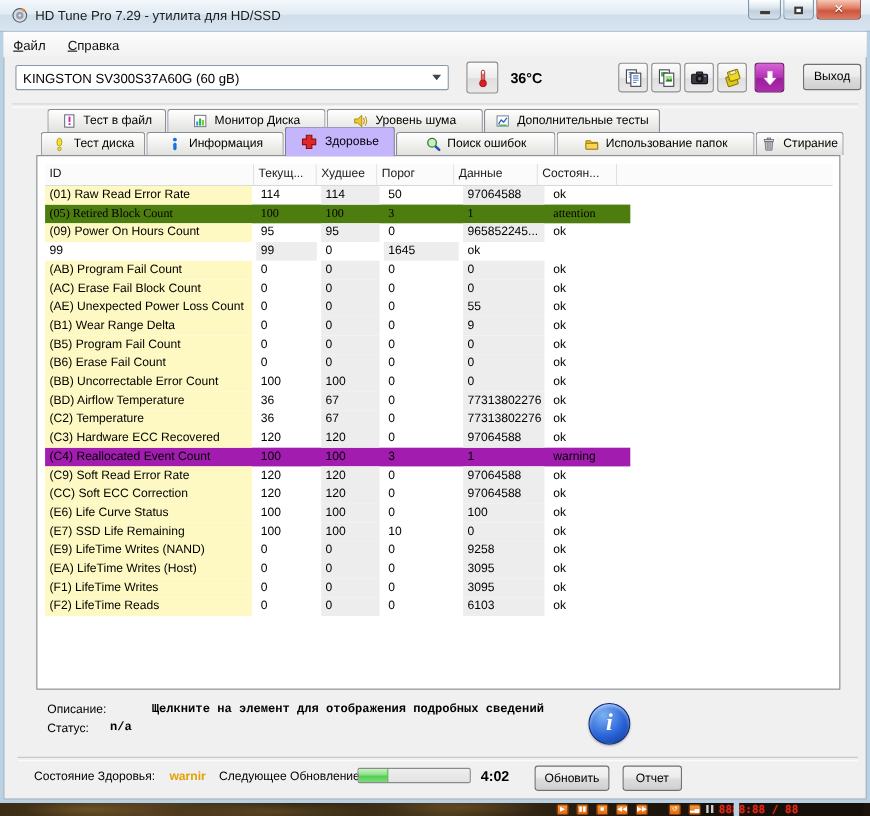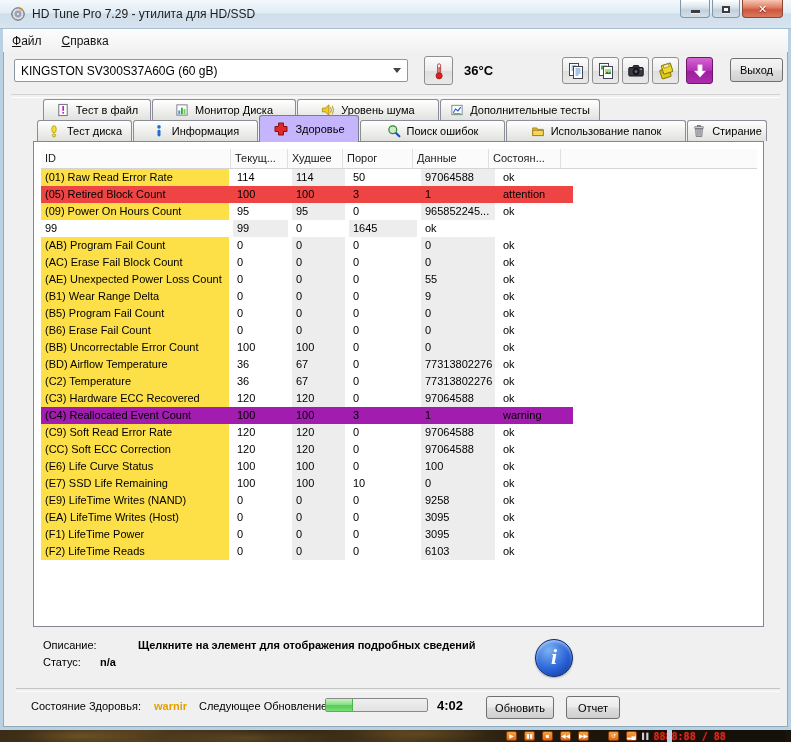--- a/index.html
+++ b/index.html
@@ -146,32 +146,32 @@
     display:grid;grid-template-columns:190px 57px 55px 70px 76px 72px 1fr;height:19px;
   }
   .th{
     font-size:11px;color:#1a1a1a;line-height:18px;padding-left:4px;
     border-right:1px solid #e0e0e0;background:#fbfbfb;overflow:hidden;white-space:nowrap;
   }
   .th.last{border-right:none;}
   .tbody{margin-left:7px;width:532px;}
   .trow{display:grid;grid-template-columns:188px 55px 53px 68px 74px 70px;column-gap:4px;height:17px;}
   .cell{font-size:11px;color:#000;line-height:17px;padding-left:4px;white-space:nowrap;overflow:hidden;}
-  .c-id{background:#fde047;}
+  .c-id{background:#fef9c3;}
   .c-worst,.c-data{background:#ededed;}
-  .hl-cyan{background:#ef4444;}
+  .hl-cyan{background:#4d7c0f;font-family:Liberation Serif, serif;}
   .hl-yellow{background:#a21caf;}
   .hl-cyan .cell,.hl-yellow .cell{background:transparent;}
 
   
   .details{position:absolute;left:40px;top:636px;font-size:11px;color:#000;}
   .drow{display:flex;height:17px;align-items:center;}
   .dlabel{width:95px;}
   .dlabel.status{width:57px;}
-  .dvalue{font-weight:bold;}
+  .dvalue{font-weight:bold;font-family:Liberation Mono, monospace;}
   .info-badge{
     position:absolute;left:532px;top:639px;width:36px;height:36px;border-radius:50%;
     background:radial-gradient(circle at 35% 28%, #7cb2f2, #2a64d8 55%, #0c2f8e);
     border:1px solid #0a2a72;box-shadow:inset 0 2px 3px rgba(255,255,255,.5), 0 1px 2px rgba(0,0,0,.3);
     color:#fff;font-family:"Liberation Serif","DejaVu Serif",serif;font-style:italic;
     font-weight:bold;font-size:22px;text-align:center;line-height:34px;
   }
   .divider{position:absolute;left:13px;top:688px;width:764px;height:2px;
     border-top:1px solid #c4c4c4;border-bottom:1px solid #fcfcfc;}
 
@@ -569,21 +569,21 @@
   </div>
         <div class="trow">
     <div class="cell c-id">(EA) LifeTime Writes (Host)</div>
     <div class="cell c-cur">0</div>
     <div class="cell c-worst">0</div>
     <div class="cell c-thr">0</div>
     <div class="cell c-data">3095</div>
     <div class="cell c-status">ok</div>
   </div>
         <div class="trow">
-    <div class="cell c-id">(F1) LifeTime Power</div>
+    <div class="cell c-id">(F1) LifeTime Writes</div>
     <div class="cell c-cur">0</div>
     <div class="cell c-worst">0</div>
     <div class="cell c-thr">0</div>
     <div class="cell c-data">3095</div>
     <div class="cell c-status">ok</div>
   </div>
         <div class="trow">
     <div class="cell c-id">(F2) LifeTime Reads</div>
     <div class="cell c-cur">0</div>
     <div class="cell c-worst">0</div>

